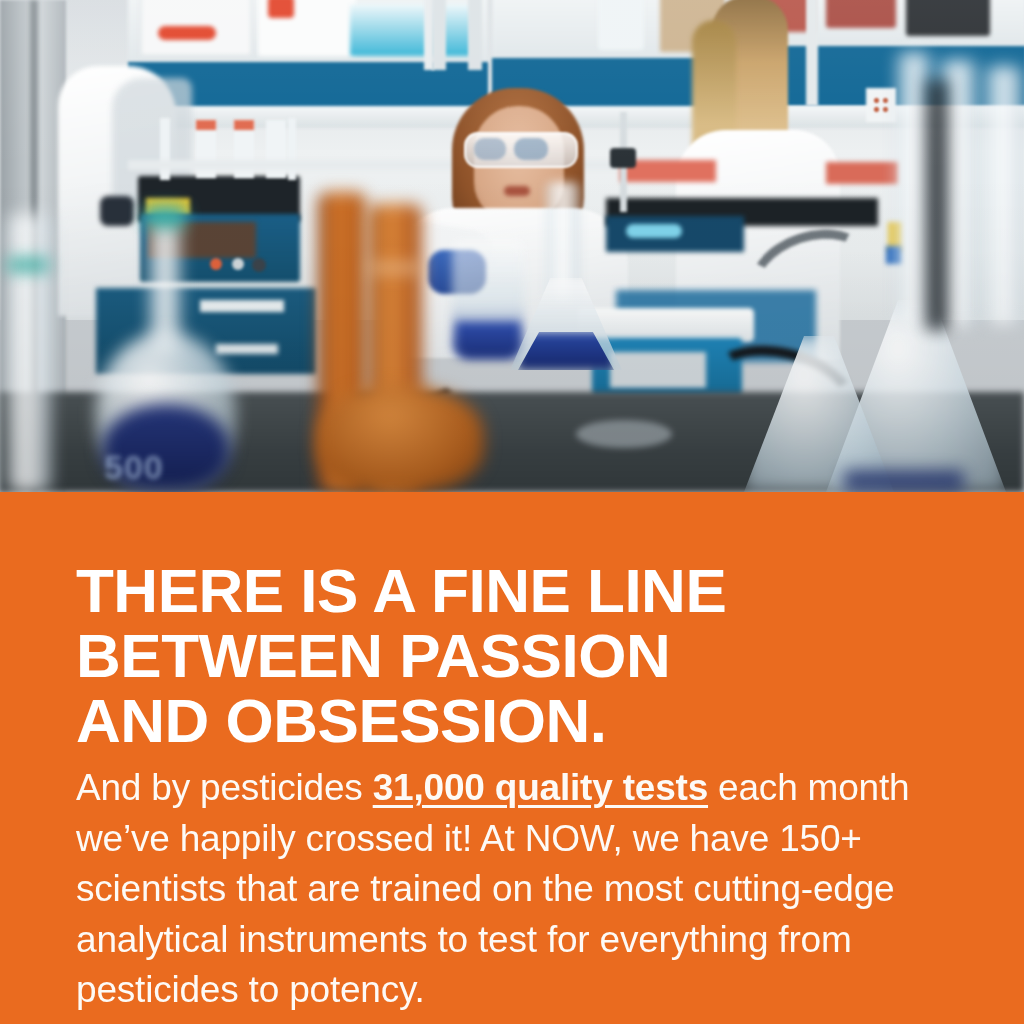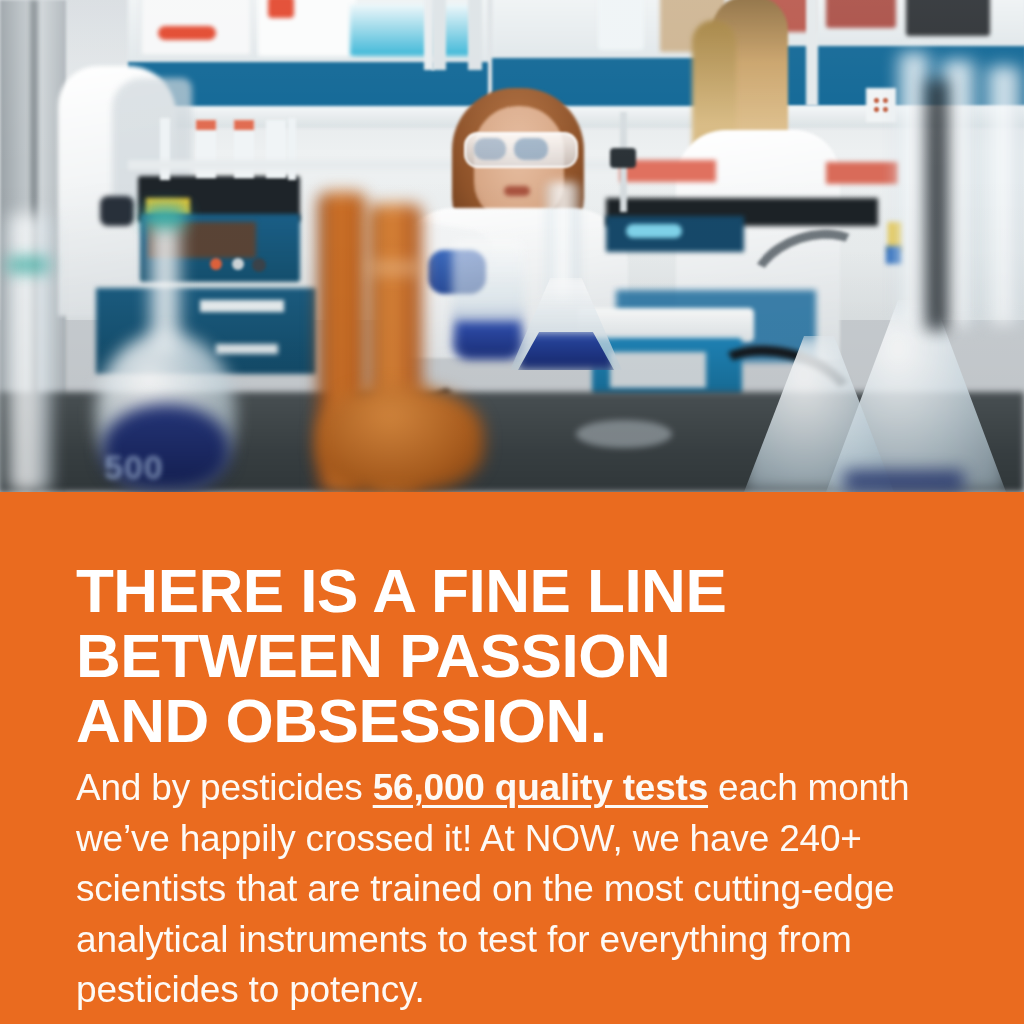--- a/index.html
+++ b/index.html
@@ -337,16 +337,16 @@
                 pointer-events:none;"></div>
   </div>
 
   <div id="panel">
 
     <h1 id="headline">THERE IS A FINE LINE
 BETWEEN PASSION
 AND OBSESSION.</h1>
 
     <p id="body-copy">
-      <span>And by pesticides </span><span class="hl">56,000 quality tests</span><span> each month we’ve happily crossed it! At NOW, we have 240+ scientists that are trained on the most cutting-edge analytical instruments to test for everything from pesticides to potency.</span>
+      <span>And by pesticides </span><span class="hl">31,000 quality tests</span><span> each month we’ve happily crossed it! At NOW, we have 150+ scientists that are trained on the most cutting-edge analytical instruments to test for everything from pesticides to potency.</span>
     </p>
   </div>
 </div>
 
 </body></html>

